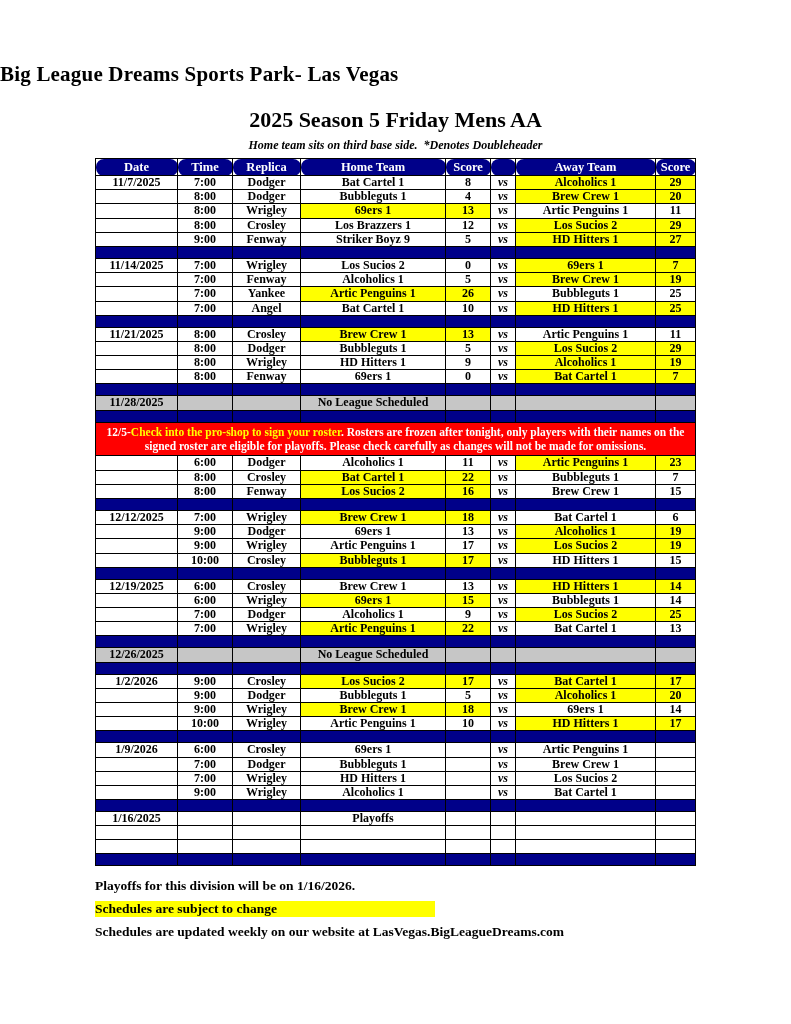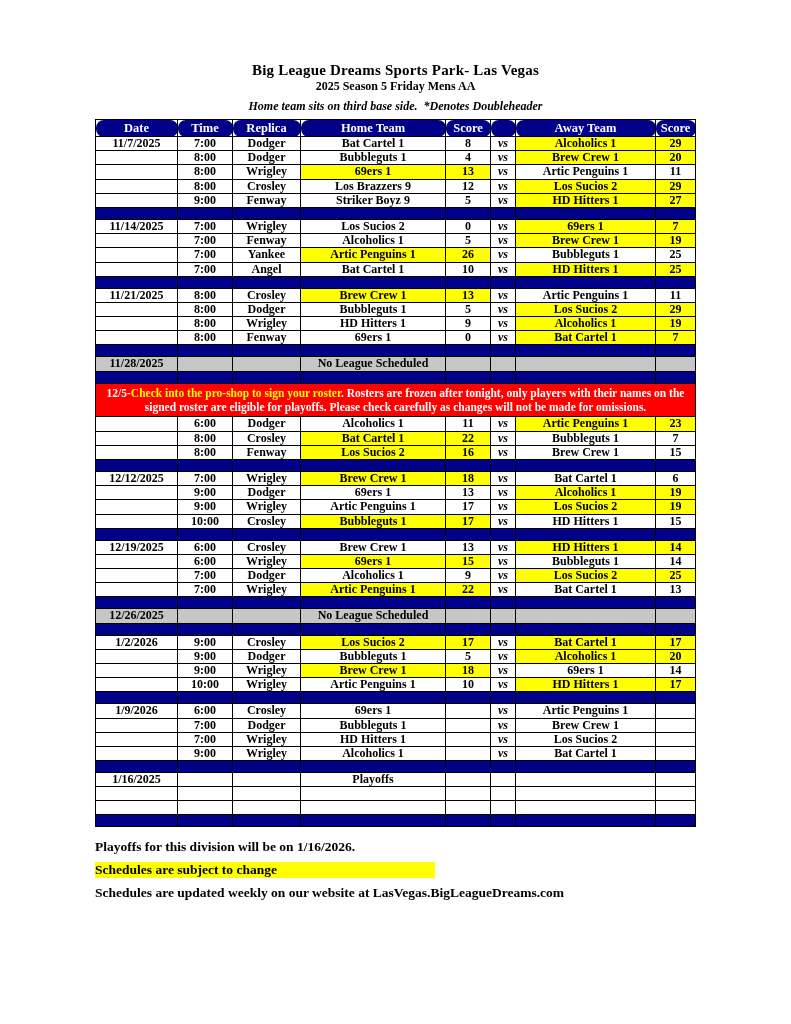--- a/index.html
+++ b/index.html
@@ -2,22 +2,22 @@
 <html style="--navy: #000089; --yellow: #FFFF00; --red: #FF0000; --gray: #C6C6C6;"><head>
 <meta charset="utf-8">
 <style>
   :root{
     --navy:#000089; --yellow:#FFFF00; --red:#FF0000; --gray:#C6C6C6;
   }
   *{box-sizing:border-box;}
   html,body{margin:0;padding:0;background:#fff;}
   body{width:791px;height:1024px;font-family:"Liberation Serif", serif;color:#000;}
   .page{position:relative;width:791px;height:1024px;overflow:hidden;}
-  .title{ text-align:center; font-weight:bold; font-size:15px; padding-top:62px; letter-spacing:.2px;}
-  .subtitle{ text-align:center; font-weight:bold; font-size:12px; margin-top:0;}
+  .title{ font-weight:bold; font-size:21px; padding-top:62px; letter-spacing:.2px;}
+  .subtitle{ text-align:center; font-weight:bold; font-size:22px; margin-top:20px;}
   .note{ text-align:center; font-weight:bold; font-style:italic; font-size:12px; margin-top:5px; white-space:pre-wrap;}
   table.sched{ border-collapse:collapse; width:600px; margin:5px 0 0 95px; table-layout:fixed;}
   table.sched th, table.sched td{ border:1px solid #000; padding:0 1px; overflow:hidden; white-space:nowrap; text-align:center; font-weight:bold;}
   table.sched th{ background:var(--navy); color:#fff; height:17px; font-size:12.5px;border-radius:8px;}
   table.sched td{ height:14px; font-size:12px; line-height:1.1;}
   col.c-date{width:82px;} col.c-time{width:55px;} col.c-replica{width:68px;}
   col.c-home{width:145px;} col.c-score1{width:45px;} col.c-vs{width:25px;}
   col.c-away{width:140px;} col.c-score2{width:40px;}
   tr.sep td{ background:var(--navy); height:12px;}
   td.vs{ font-style:italic; font-size:10px;}
@@ -89,21 +89,21 @@
           <td class="win">69ers 1</td>
           <td class="win">13</td>
           <td class="vs">vs</td>
           <td>Artic Penguins 1</td>
           <td>11</td>
         </tr>
         <tr>
           <td></td>
           <td>8:00</td>
           <td>Crosley</td>
-          <td>Los Brazzers 9</td>
+          <td>Los Brazzers 1</td>
           <td>12</td>
           <td class="vs">vs</td>
           <td class="win">Los Sucios 2</td>
           <td class="win">29</td>
         </tr>
         <tr>
           <td></td>
           <td>9:00</td>
           <td>Fenway</td>
           <td>Striker Boyz 9</td>

